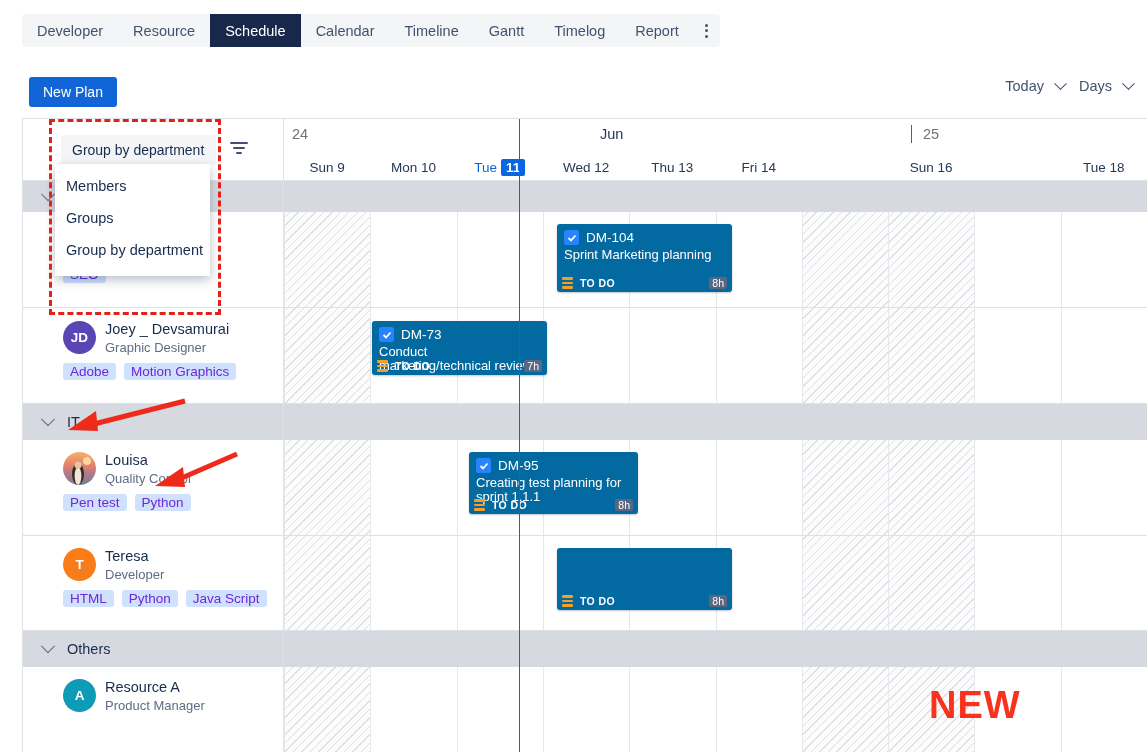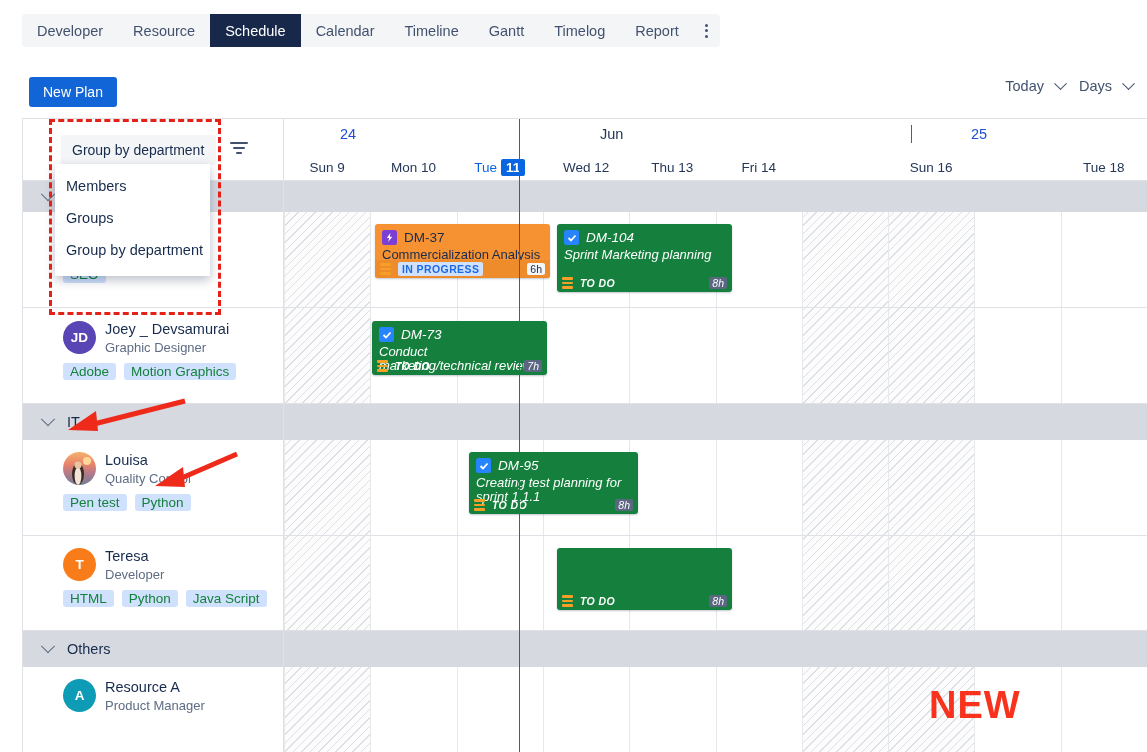--- a/index.html
+++ b/index.html
@@ -88,21 +88,21 @@
     font-size: 14px; color: #172b4d; cursor: pointer;
   }
   .filter-ico { position: absolute; left: 206px; top: 21px; cursor: pointer; }
 
   .thead {
     height: 62px; border-bottom: 1px solid #dfe1e6;
     position: relative; background: #fff;
   }
   .wk-row { position: absolute; left: 0; top: 0; height: 34px; width: 100%; }
   .wk-num {
-    position: absolute; top: 7px; font-size: 14.5px; color: #1d4ed8; margin-left: 48px;
+    position: absolute; top: 7px; font-size: 14.5px; color: #737373;
   }
   .wk-mon {
     position: absolute; top: 7px; font-size: 14.5px; color: #253858;
   }
   .wk-sep { position: absolute; top: 6px; width: 1px; height: 18px; background: #1a66db; }
   .day-row { position: absolute; left: 0; top: 34px; height: 28px; width: 100%; }
   .day {
     position: absolute; top: 0; height: 28px;
     display: flex; align-items: center; justify-content: center;
     font-size: 13.5px; color: #253858;
@@ -145,21 +145,21 @@
     position: absolute; left: 24px; top: 12px;
     width: 33px; height: 33px; border-radius: 50%;
     display: flex; align-items: center; justify-content: center;
     color: #fff; font-size: 13.5px; font-weight: 600;
     overflow: hidden;
   }
   .p-name { position: absolute; left: 66px; top: 12px; font-size: 14.5px; color: #172b4d; }
   .p-role { position: absolute; left: 66px; top: 31px; font-size: 13px; color: #5e6c84; }
   .p-tags { position: absolute; left: 24px; top: 54px; display: flex; gap: 8px; }
   .tag {
-    background: #cfe1fd; color: #15803d;
+    background: #cfe1fd; color: #6d28d9;
     font-size: 13.5px; padding: 1px 7px; border-radius: 3px;
     white-space: nowrap;
   }
 
   
   .card {
     position: absolute; border-radius: 3px; overflow: hidden;
     box-shadow: 0 1px 2px rgba(9,30,66,.25);
     cursor: pointer;
   }
@@ -175,21 +175,21 @@
     position: absolute; left: 0; right: 0; bottom: 0; height: 18px;
     display: flex; align-items: center; padding: 0 5px;
   }
   .pri { display: flex; flex-direction: column; gap: 2px; margin-right: 7px; flex: none; }
   .pri i { display: block; width: 11px; height: 2.4px; background: #f59f26; border-radius: 1px; }
   .status { font-size: 10.5px; font-weight: 700; letter-spacing: .4px; }
   .hrs {
     margin-left: auto; font-size: 10.5px; padding: 0 3px;
     border-radius: 2px;
   }
-  .card.dark { background: #15803d; color: #ffffff; font-style: italic; }
+  .card.dark { background: #0369a1; color: #ffffff; }
   .card.dark .status { color: #ffffff; }
   .card.dark .hrs { background: #5b6780; color: #ffffff; }
   .card.orange { background: #f79232; color: #172b4d; }
   .card.orange .card-foot { background: #ee8c2b; }
   .card.orange .status { background: #cfe1fd; color: #1e6ae1; padding: 1px 4px; border-radius: 2px; }
   .card.orange .hrs { background: #f4f5f7; color: #172b4d; }
 
   
   .menu {
     position: absolute; left: 55px; top: 164px;
@@ -285,42 +285,20 @@
           <div class="colline" style="left: 345.2px;"></div>
           <div class="colline" style="left: 431.5px;"></div>
           <div class="hatch" style="left: 517.8px; width: 86.3px;"></div>
           <div class="colline" style="left: 517.8px;"></div>
           <div class="hatch" style="left: 604.1px; width: 86.3px;"></div>
           <div class="colline" style="left: 604.1px;"></div>
           <div class="colline" style="left: 690.4px;"></div>
           <div class="colline" style="left: 776.7px;"></div>
           <div class="grouprow" style="top: 0px; height: 31px;"></div>
           <div class="rowsep" style="top: 126px;"></div>
-          <div class="card orange" style="left: 91px; width: 175px; top: 43px; height: 54px;">
-            <div class="card-body">
-              <div class="card-key">
-                <span class="ktag" style="background:#7b3fd4">
-                  <svg width="9" height="9" viewBox="0 0 10 10">
-                    <polygon points="6,0 2,5.5 4.6,5.5 3.6,10 8,4.2 5.4,4.2" fill="#fff"></polygon>
-                  </svg>
-                </span>
-                <span>DM-37</span>
-              </div>
-              <div class="card-title">Commercialization Analysis</div>
-            </div>
-            <div class="card-foot">
-              <span class="pri">
-                <i></i>
-                <i></i>
-                <i></i>
-              </span>
-              <span class="status">IN PROGRESS</span>
-              <span class="hrs">6h</span>
-            </div>
-          </div>
           <div class="card dark" style="left: 273px; width: 175px; top: 43px; height: 68px;">
             <div class="card-body">
               <div class="card-key">
                 <span class="ktag" style="background:#2684ff">
                   <svg width="10" height="10" viewBox="0 0 10 10">
                     <polyline points="1.5,5 4,7.5 8.5,2.5" fill="none" stroke="#fff" stroke-width="1.8"></polyline>
                   </svg>
                 </span>
                 <span>DM-104</span>
               </div>

